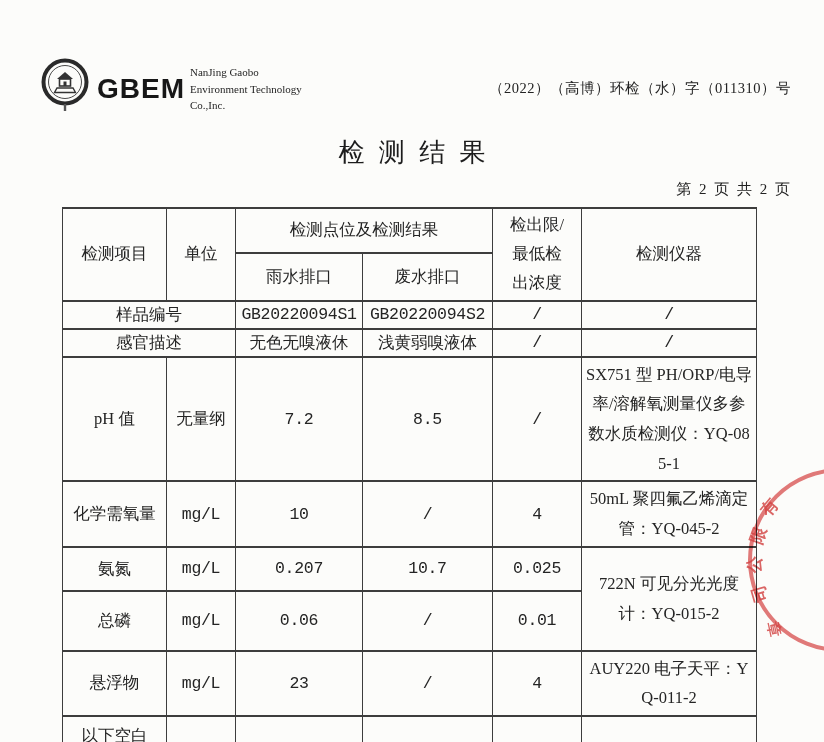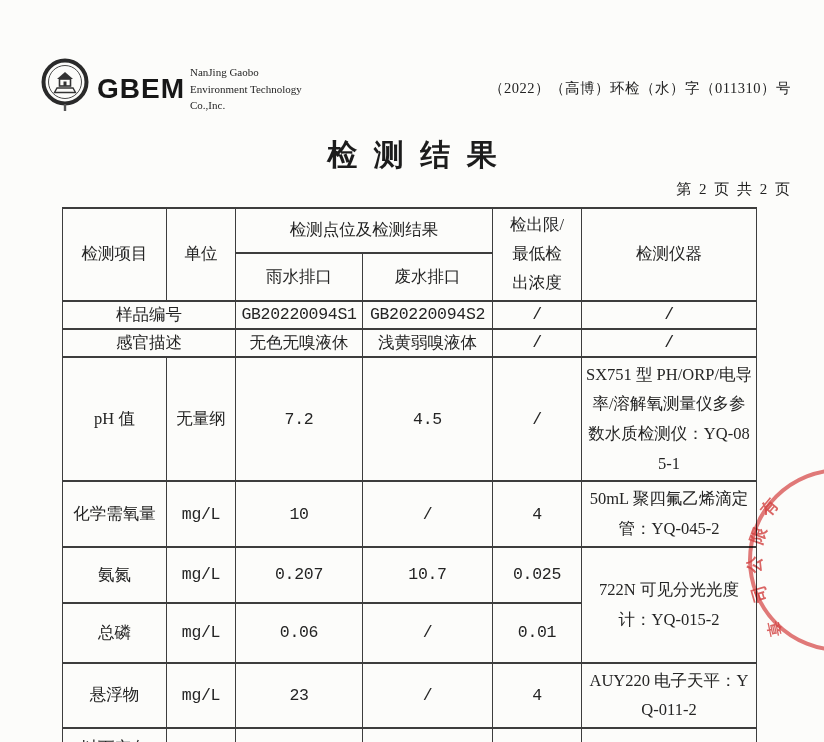--- a/index.html
+++ b/index.html
@@ -12,21 +12,21 @@
   .logo-mark{position:absolute;left:40px;top:56px;width:52px;height:56px;}
   .logo-abbr{
     position:absolute;left:97px;top:73px;
     font-family:"Liberation Sans","DejaVu Sans",sans-serif;
     font-size:28px;font-weight:800;letter-spacing:1px;color:#171717;
   }
   .company{position:absolute;left:190px;top:64px;font-size:11px;line-height:16.5px;color:#1e1e1e;}
   .doc-number{position:absolute;right:33px;top:79px;font-size:14.5px;letter-spacing:.5px;color:#222;}
   .title-wrap{position:absolute;left:0;right:0;top:135px;text-align:center;}
   .title{
-    display:inline-block;font-size:30px;font-weight:700;color:#1c1c1c;
+    display:inline-block;font-size:26px;font-weight:400;color:#1c1c1c;
     letter-spacing:.55em;padding-left:.55em;
   }
   .page-info{position:absolute;right:32px;top:180px;font-size:15px;letter-spacing:2px;color:#222;}
   
   table.results{
     position:absolute;left:62px;top:207px;width:694px;
     border-collapse:collapse;table-layout:fixed;
   }
   table.results td,table.results th{
     border:1px solid #3d3d3d;border-top-width:2px;border-bottom-width:2px;
@@ -113,35 +113,35 @@
       <td>无色无嗅液休</td>
       <td>浅黄弱嗅液体</td>
       <td class="mono">/</td>
       <td class="mono">/</td>
     </tr>
 
     <tr style="height:97px">
       <td>pH 值</td>
       <td>无量纲</td>
       <td class="mono">7.2</td>
-      <td class="mono">4.5</td>
+      <td class="mono">8.5</td>
       <td class="mono">/</td>
       <td class="instr">SX751 型 PH/ORP/电导率/溶解氧测量仪多参数水质检测仪：YQ-085-1</td>
     </tr>
 
     <tr style="height:45px">
       <td>化学需氧量</td>
       <td class="mono">mg/L</td>
       <td class="mono">10</td>
       <td class="mono">/</td>
       <td class="mono">4</td>
       <td class="instr">50mL 聚四氟乙烯滴定管：YQ-045-2</td>
     </tr>
 
-    <tr style="height:56px">
+    <tr style="height:44px">
       <td>氨氮</td>
       <td class="mono">mg/L</td>
       <td class="mono">0.207</td>
       <td class="mono">10.7</td>
       <td class="mono">0.025</td>
       <td rowspan="2" class="instr">722N 可见分光光度计：YQ-015-2</td>
     </tr>
 
     <tr style="height:60px">
       <td>总磷</td>

